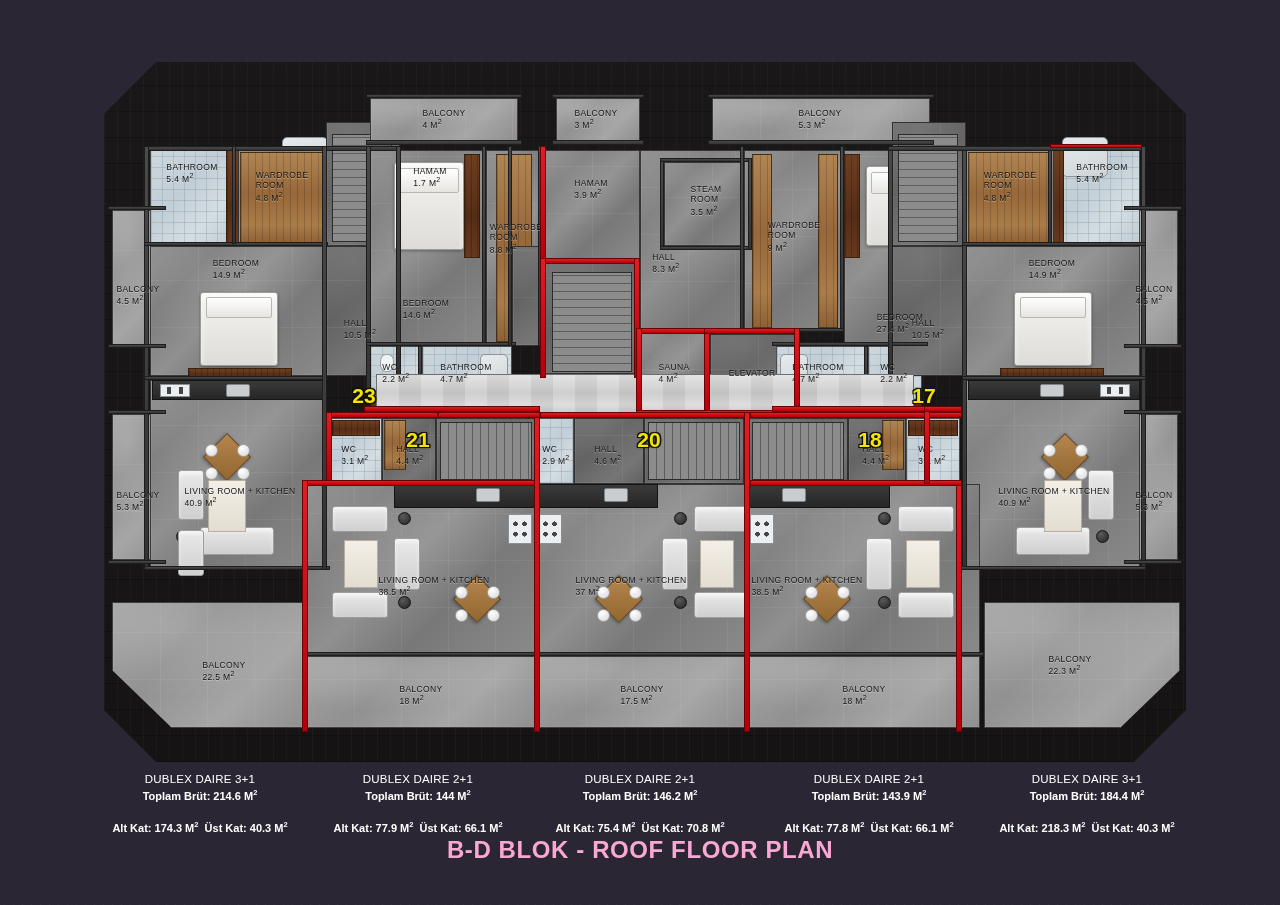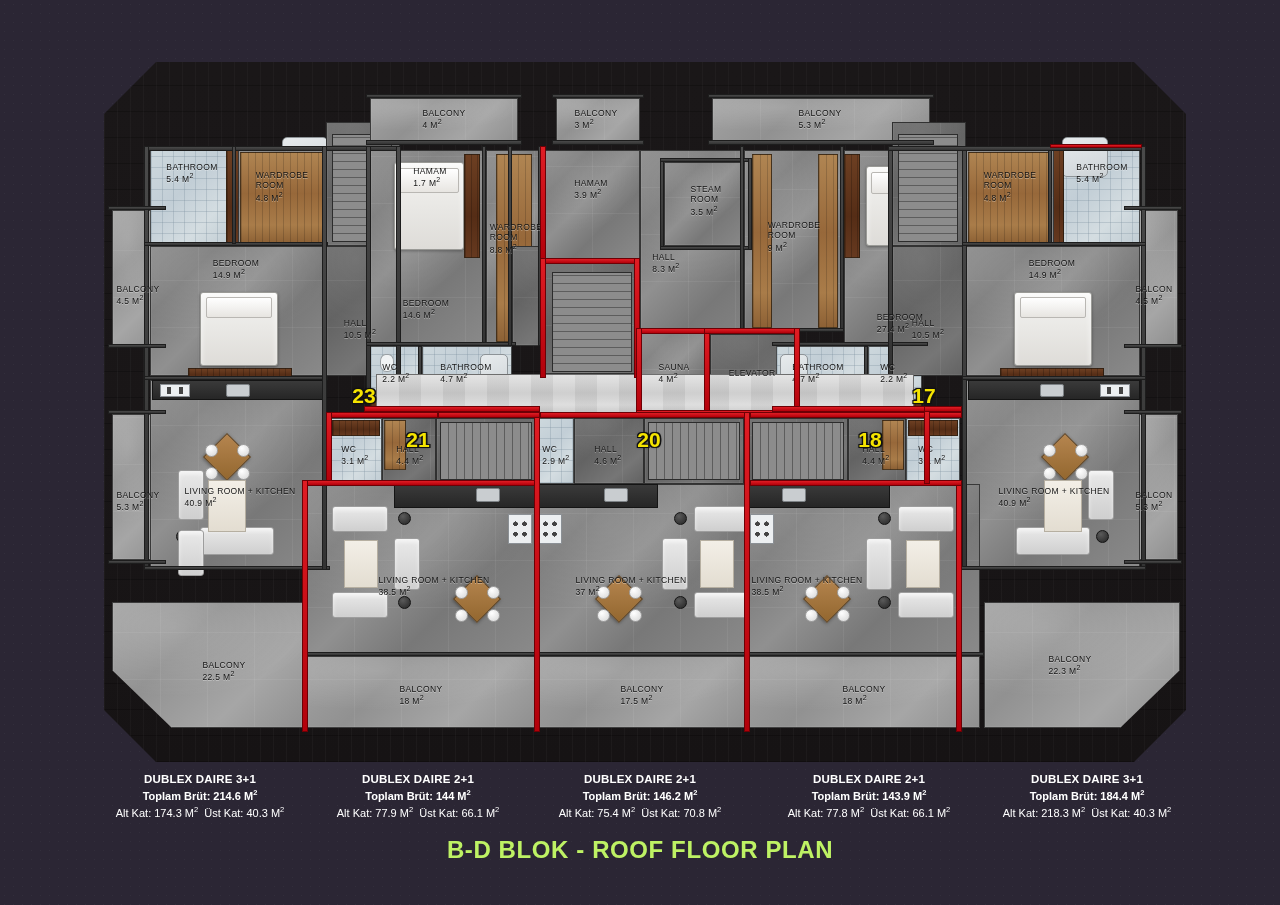--- a/index.html
+++ b/index.html
@@ -244,28 +244,28 @@
   }
 
   
   .captions{
     position:absolute; left:0; top:765px; width:1280px; height:70px;
   }
   .cap{
     position:absolute; text-align:center; color:#ffffff;
     transform:translateX(-50%);
   }
-  .cap .t1{ font-size:11.5px; font-weight:700; letter-spacing:.2px; }
+  .cap .t1{ font-size:11.5px; font-weight:400; letter-spacing:.2px; }
   .cap .t2{ font-size:11px; font-weight:700; margin-top:3px; }
-  .cap .t3{ font-size:11px; font-weight:400; margin-top:3px; }
+  .cap .t3{ font-size:11px; font-weight:700; margin-top:18px; }
   .sup{ font-size:7.5px; vertical-align:super; }
 
   .plan-title{
     position:absolute; left:640px; top:836px; transform:translateX(-50%);
-    color:#bef264; font-size:24px; font-weight:700; letter-spacing:.6px;
+    color:#f9a8d4; font-size:24px; font-weight:700; letter-spacing:.6px;
     white-space:nowrap;
   }
 </style>
 </head>
 <body>
 
 <div id="stage">
 
   <div class="plan-wrap">
     <div class="shell"></div>

